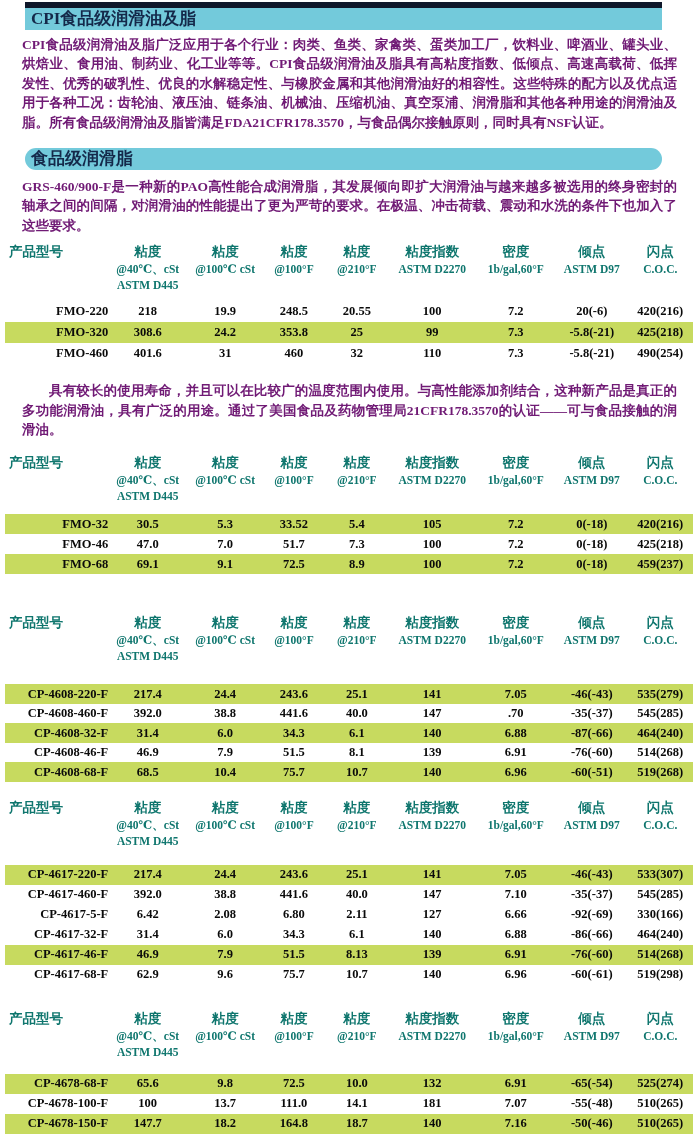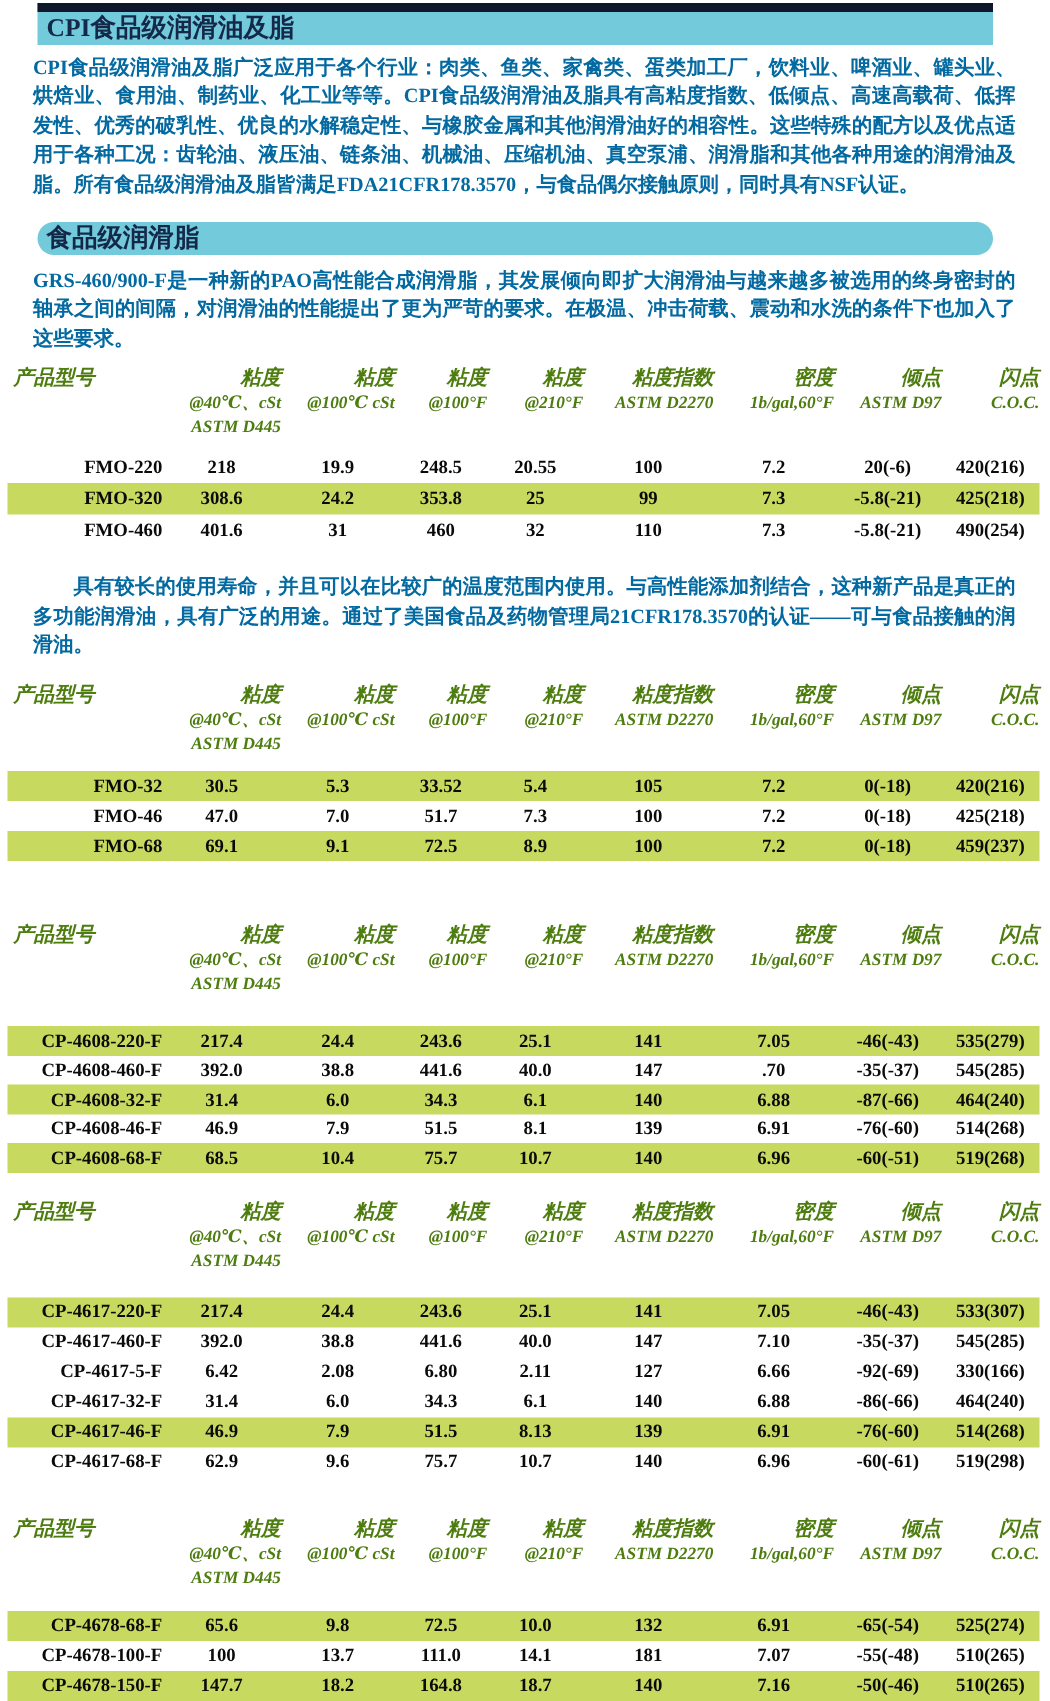--- a/index.html
+++ b/index.html
@@ -21,33 +21,33 @@
     font-size:17px;font-weight:bold;
     padding-left:6px;
   }
   .secbar1{margin:2px 38px 0 25px;border-top:6px solid #0f172a;}
   .secbar2{margin:16px 38px 0 25px;border-radius:11px;}
   
   .para{
     margin:5px 23px 0 22px;
     font-size:13.5px;line-height:19.4px;
     text-align:justify;
-    color:#0369a1;
+    color:#701a75;
   }
   .p2{margin-top:7px;}
   .p3{margin-top:17px;text-indent:2em;}
   
   .ptable{margin-left:5px;margin-right:7px;}
   .t0{margin-top:7px;}
   .t1{margin-top:14px;}
   .t2{margin-top:39px;}
   .t3{margin-top:16px;}
   .t4{margin-top:24px;}
-  .thead{display:flex;align-items:flex-start;color:#4d7c0f;font-style:italic;}
-  .hcell{text-align:right;}
+  .thead{display:flex;align-items:flex-start;color:#0f766e;}
+  .hcell{text-align:center;}
   .hcell .hl1{font-size:13.5px;height:19px;line-height:19px;}
   .hcell .hl2,.hcell .hl3{font-size:11.5px;height:16px;line-height:16px;white-space:nowrap;}
   .tbody{margin-top:8px;}
   .t1 .tbody{margin-top:10px;font-family:Liberation Serif, serif;}
   .t2 .tbody{margin-top:20px;}
   .t3 .tbody{margin-top:16px;}
   .t4 .tbody{margin-top:14px;}
   .trow{display:flex;align-items:center;height:20px;}
   .t0 .trow{height:21px;}
   .t2 .trow{height:19.5px;}

